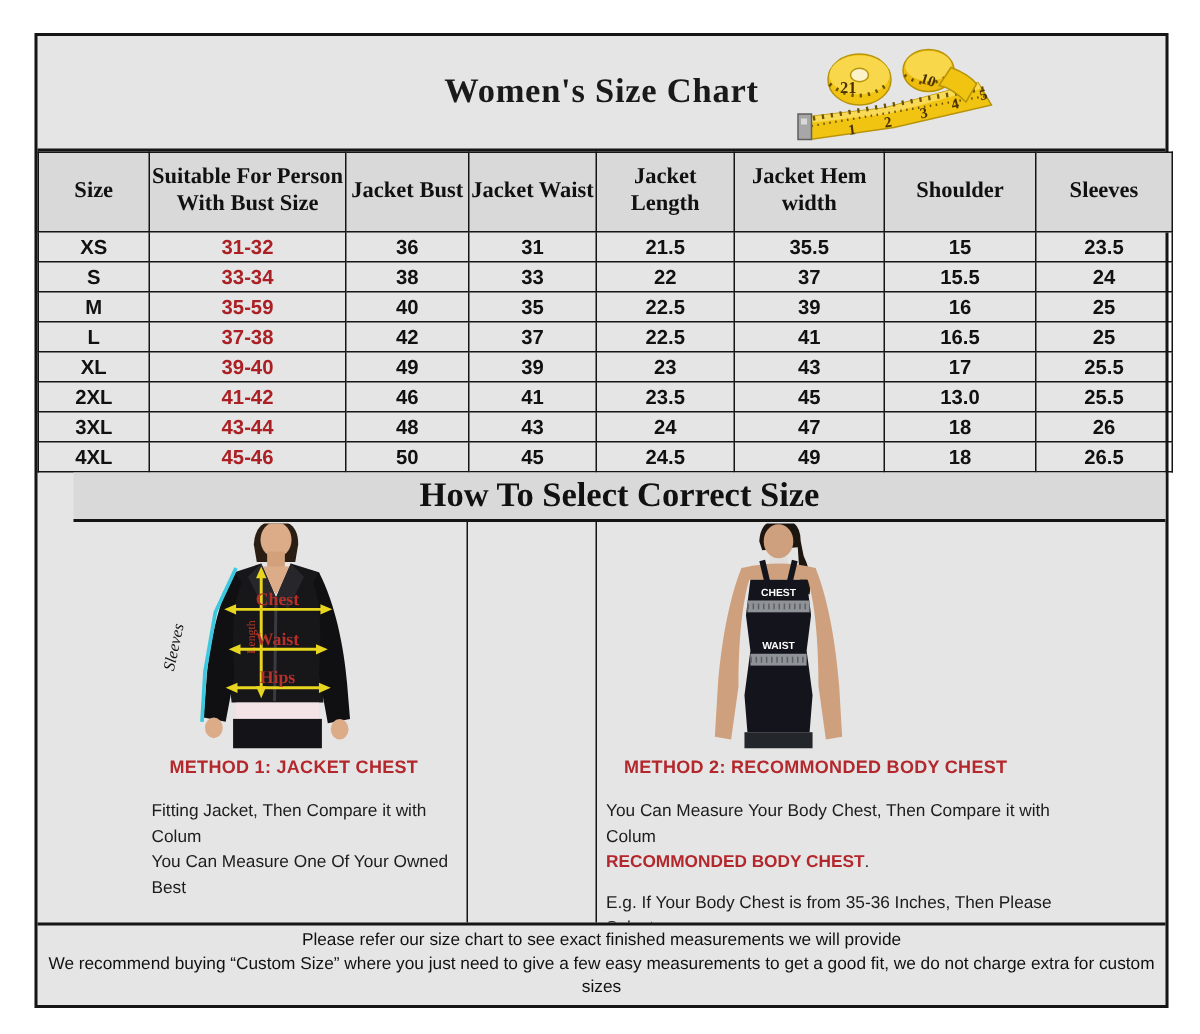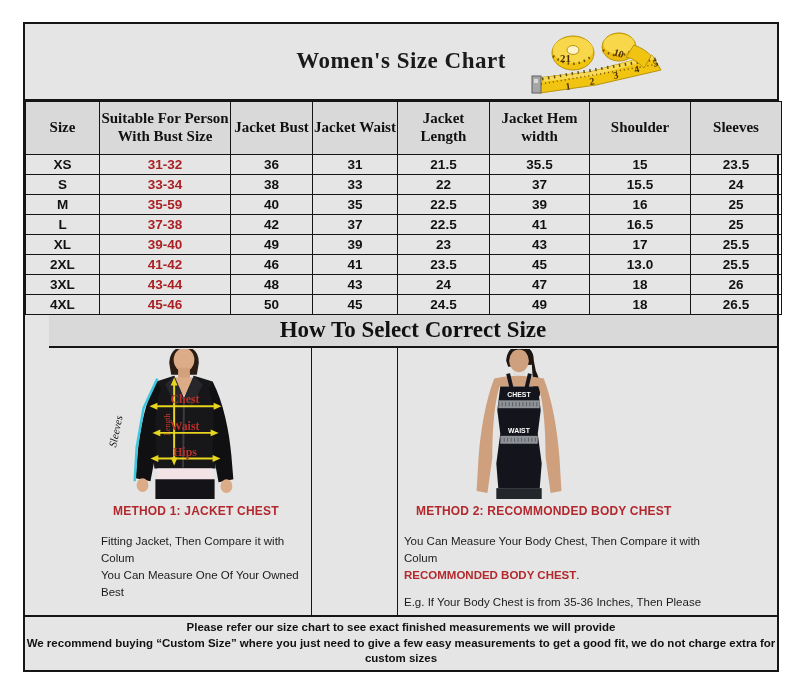--- a/index.html
+++ b/index.html
@@ -48,21 +48,21 @@
   .fig-body{width:215px;margin:1px 0 0 14px;}
   .method{font-size:11.5px;line-height:17px;color:#1c1c1c;}
   .m1{padding:4px 8px 0 76px;}
   .m2{padding:4px 70px 0 6px;}
   .m-head{color:#b3282d;font-weight:bold;font-size:12px;margin:0 0 13px 12px;letter-spacing:.2px;}
   .m-red{color:#b3282d;font-weight:bold;}
   .m-gap{height:10px;}
   
   .footer{
     flex:0 0 50px;border-top:2px solid #151515;text-align:center;
-    font-weight:bold;font-size:11.5px;line-height:15.5px;padding-top:3px;color:#111;
+    font-weight:normal;font-size:11.5px;line-height:15.5px;padding-top:3px;color:#111;
   }
 </style>
 </head>
 <body>
 
 <div class="sheet">
 
   <div class="title-row">
     <h1>Women's Size Chart</h1>
     <svg class="tape" viewBox="0 0 138 68">

